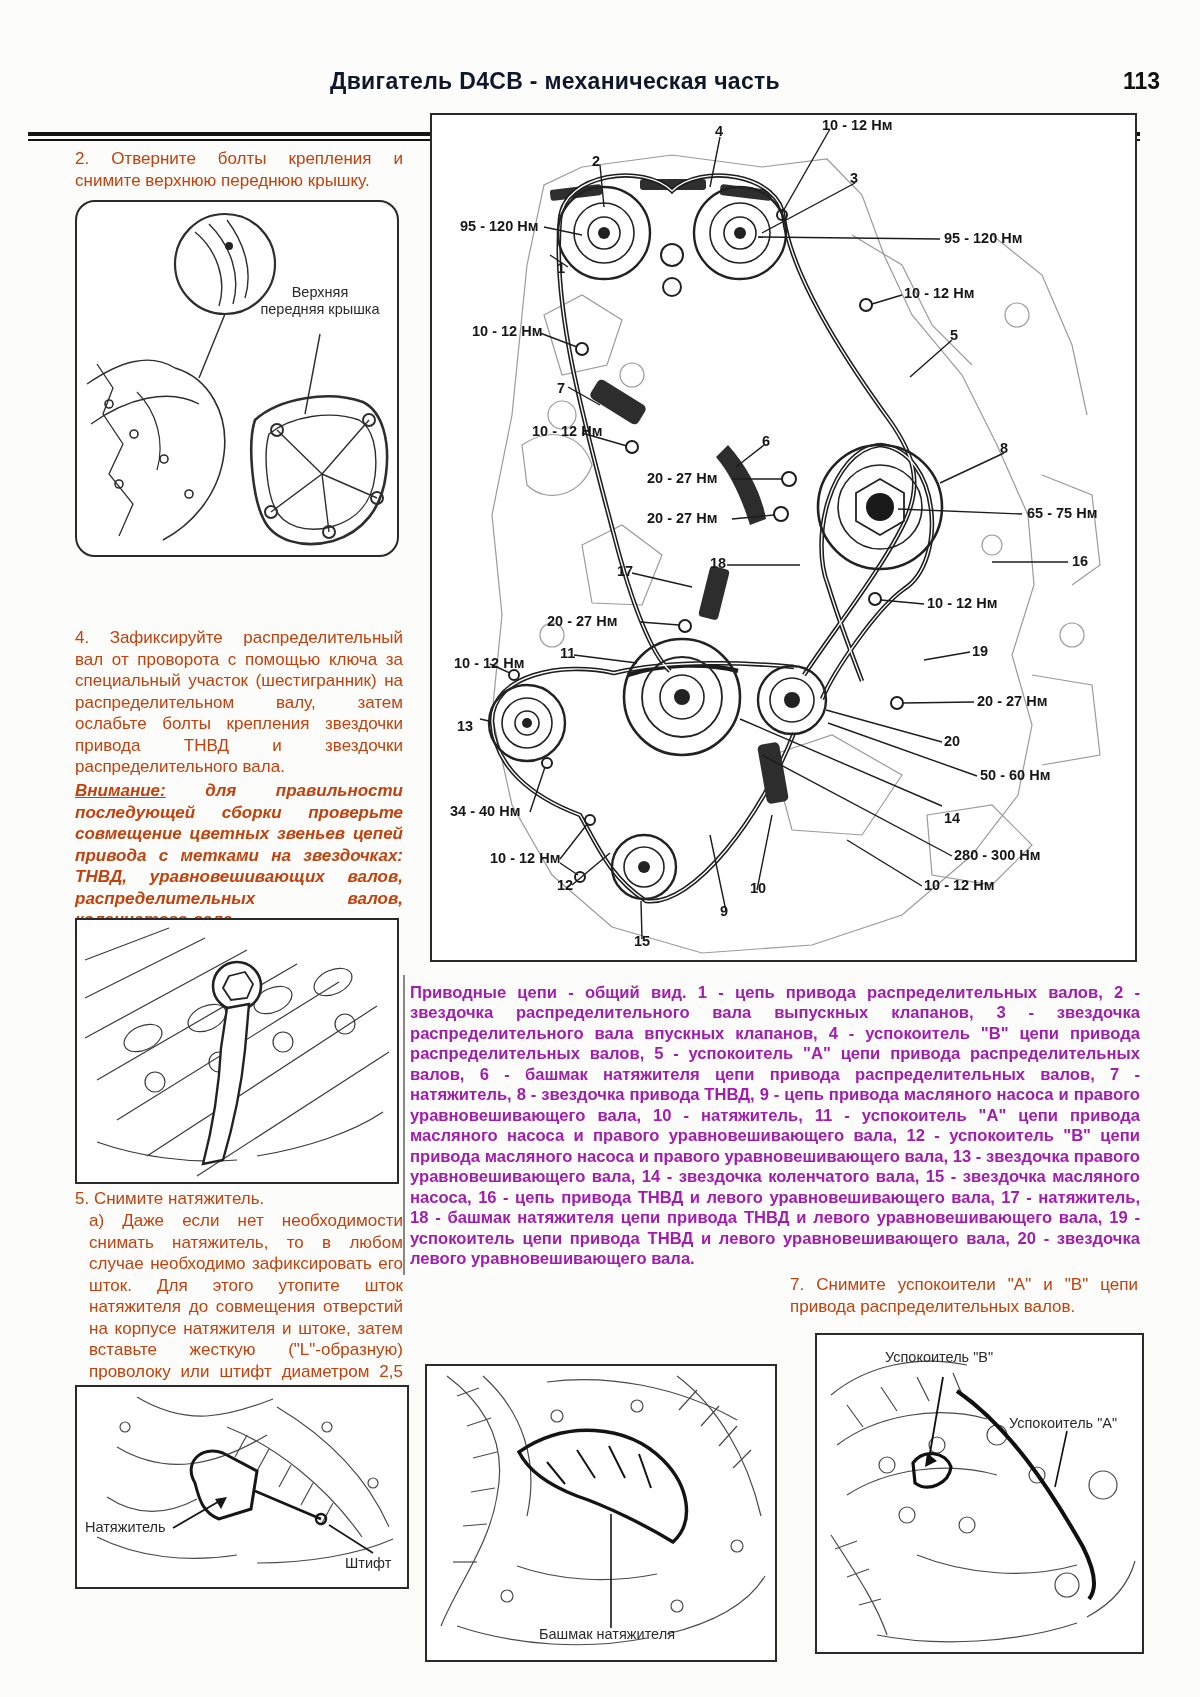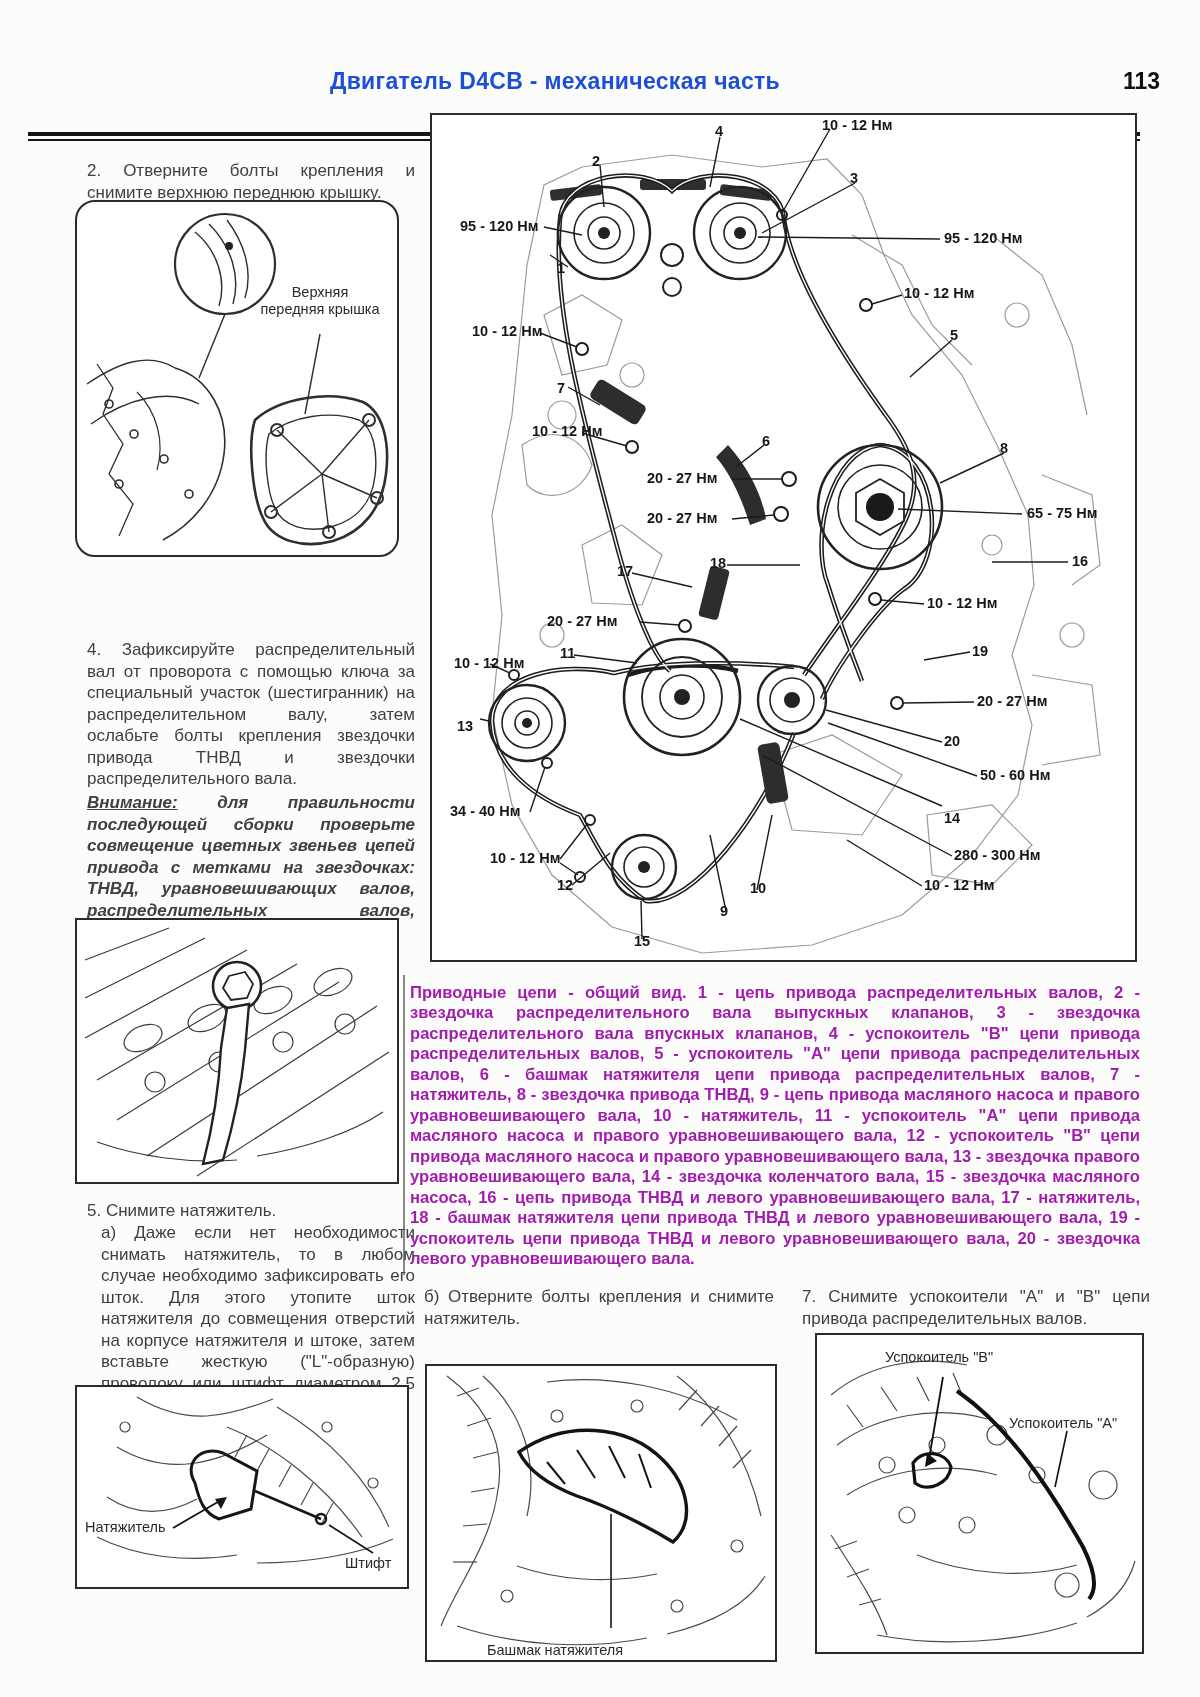--- a/index.html
+++ b/index.html
@@ -1,23 +1,23 @@
 <!DOCTYPE html>
 <html><head>
 <meta charset="utf-8">
 <style>
   html,body{margin:0;padding:0;}
   body{width:1200px;height:1697px;background:#efefed;font-family:"Liberation Sans",sans-serif;}
   .page{position:relative;width:1200px;height:1697px;background:#fcfcfa;overflow:hidden;color:#1c1c1c;}
   .abs{position:absolute;}
-  .para{font-size:17px;line-height:21.5px;text-align:justify;color:#404040;margin:12px;}
+  .para{font-size:17px;line-height:21.5px;text-align:justify;color:#c2410c;margin:0;}
   .bolditalic{font-weight:bold;font-style:italic;}
   .figbox{border:2px solid #2a2a2a;background:#fff;}
   .figbox svg{display:block;width:100%;height:100%;}
-  .header-title{font-size:23px;font-weight:bold;letter-spacing:.3px;color:#1d4ed8;}
+  .header-title{font-size:23px;font-weight:bold;letter-spacing:.3px;color:#0f172a;}
   .page-num{font-size:23px;font-weight:bold;color:#111;}
   .rule{border-top:4px solid #151515;border-bottom:2px solid #151515;height:3px;}
   .caption{font-size:16.6px;line-height:20.5px;font-weight:bold;text-align:justify;color:#a21caf;}
   .callout{position:absolute;font-size:14.5px;font-weight:bold;color:#161616;white-space:nowrap;}
   .figlabel{position:absolute;font-size:14.5px;color:#2a2a2a;line-height:17px;white-space:nowrap;}
   .artifact-line{width:2px;background:#4a4a4a;opacity:.65;}
 </style>
 </head>
 <body>
 
@@ -344,21 +344,20 @@
         <span class="callout" style="left: 318px; top: 765px;">10</span>
         <span class="callout" style="left: 288px; top: 788px;">9</span>
         <span class="callout" style="left: 202px; top: 818px;">15</span>
       </div>
   </div>
 
   <div class="abs artifact-line" style="left:403px;top:975px;height:300px;"></div>
 
   <p class="caption abs" style="left:410px;top:966px;width:730px;height:302px;overflow:hidden;">Приводные цепи - общий вид. 1 - цепь привода распределительных валов, 2 - звездочка распределительного вала выпускных клапанов, 3 - звездочка распределительного вала впускных клапанов, 4 - успокоитель "В" цепи привода распределительных валов, 5 - успокоитель "А" цепи привода распределительных валов, 6 - башмак натяжителя цепи привода распределительных валов, 7 - натяжитель, 8 - звездочка привода ТНВД, 9 - цепь привода масляного насоса и правого уравновешивающего вала, 10 - натяжитель, 11 - успокоитель "А" цепи привода масляного насоса и правого уравновешивающего вала, 12 - успокоитель "В" цепи привода масляного насоса и правого уравновешивающего вала, 13 - звездочка правого уравновешивающего вала, 14 - звездочка коленчатого вала, 15 - звездочка масляного насоса, 16 - цепь привода ТНВД и левого уравновешивающего вала, 17 - натяжитель, 18 - башмак натяжителя цепи привода ТНВД и левого уравновешивающего вала, 19 - успокоитель цепи привода ТНВД и левого уравновешивающего вала, 20 - звездочка левого уравновешивающего вала.</p>
 
-  <p class="para abs" style="left:412px;top:1274px;width:350px;">б) Отверните болты крепления и снимите натяжитель.</p>
   <p class="para abs" style="left:790px;top:1274px;width:348px;">7. Снимите успокоители "А" и "В" цепи привода распределительных валов.</p>
 
   <div class="figbox abs" style="left:425px;top:1364px;width:348px;height:294px;">
     <svg viewBox="0 0 348 294">
       <g fill="none" stroke="#4a4a4a" stroke-width="1.2">
         <path d="M20,10 C60,40 80,80 70,130 C62,180 30,220 14,260"></path>
         <path d="M56,10 C96,46 112,96 100,150"></path>
         <line x1="30" y1="30" x2="52" y2="22"></line>
           <line x1="40" y1="60" x2="64" y2="52"></line>
         <line x1="46" y1="92" x2="70" y2="86"></line>
@@ -382,21 +381,21 @@
       </g>
       <g fill="none" stroke="#141414">
         <path d="M92,86 C138,54 200,58 236,94 C262,120 268,156 246,176 C220,160 180,140 150,130 C124,120 102,106 92,86 Z" stroke-width="3.4"></path>
         <line x1="120" y1="96" x2="138" y2="118" stroke-width="2"></line>
         <line x1="150" y1="84" x2="168" y2="112" stroke-width="2"></line>
         <line x1="182" y1="80" x2="198" y2="112" stroke-width="2"></line>
         <line x1="212" y1="88" x2="224" y2="122" stroke-width="2"></line>
         <line x1="184" y1="148" x2="184" y2="262" stroke-width="1.6"></line>
       </g>
     </svg>
-    <span class="figlabel" style="left:60px;top:276px;width:240px;text-align:left;">Башмак натяжителя</span>
+    <span class="figlabel" style="left:60px;top:260px;width:240px;text-align:center;">Башмак натяжителя</span>
   </div>
 
   <div class="figbox abs" style="left:815px;top:1333px;width:325px;height:317px;">
     <svg viewBox="0 0 325 317">
       <g fill="none" stroke="#4a4a4a" stroke-width="1.2">
         <path d="M14,60 C50,30 100,20 150,30"></path>
         <path d="M20,110 C60,80 120,70 170,84"></path>
         <path d="M30,160 C70,134 130,126 180,140"></path>
         <line x1="30" y1="70" x2="46" y2="92"></line>
           <line x1="64" y1="52" x2="80" y2="76"></line>

